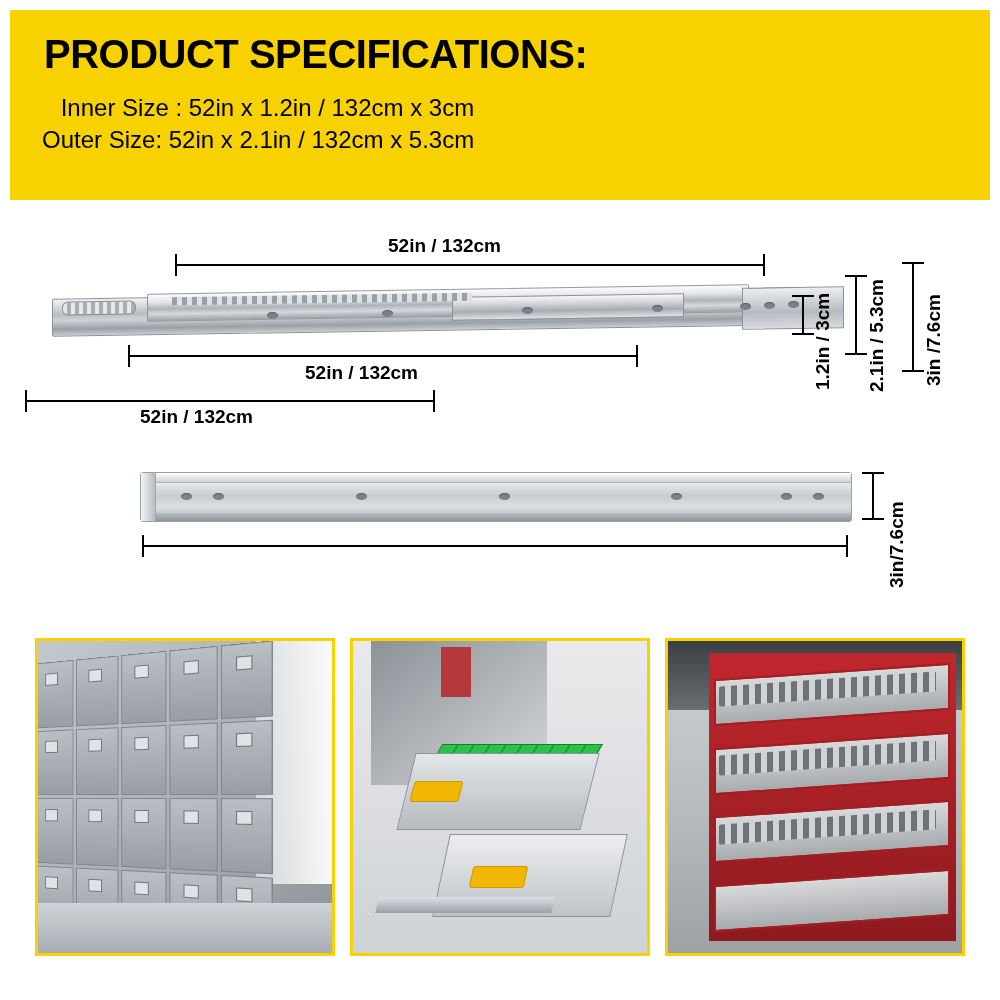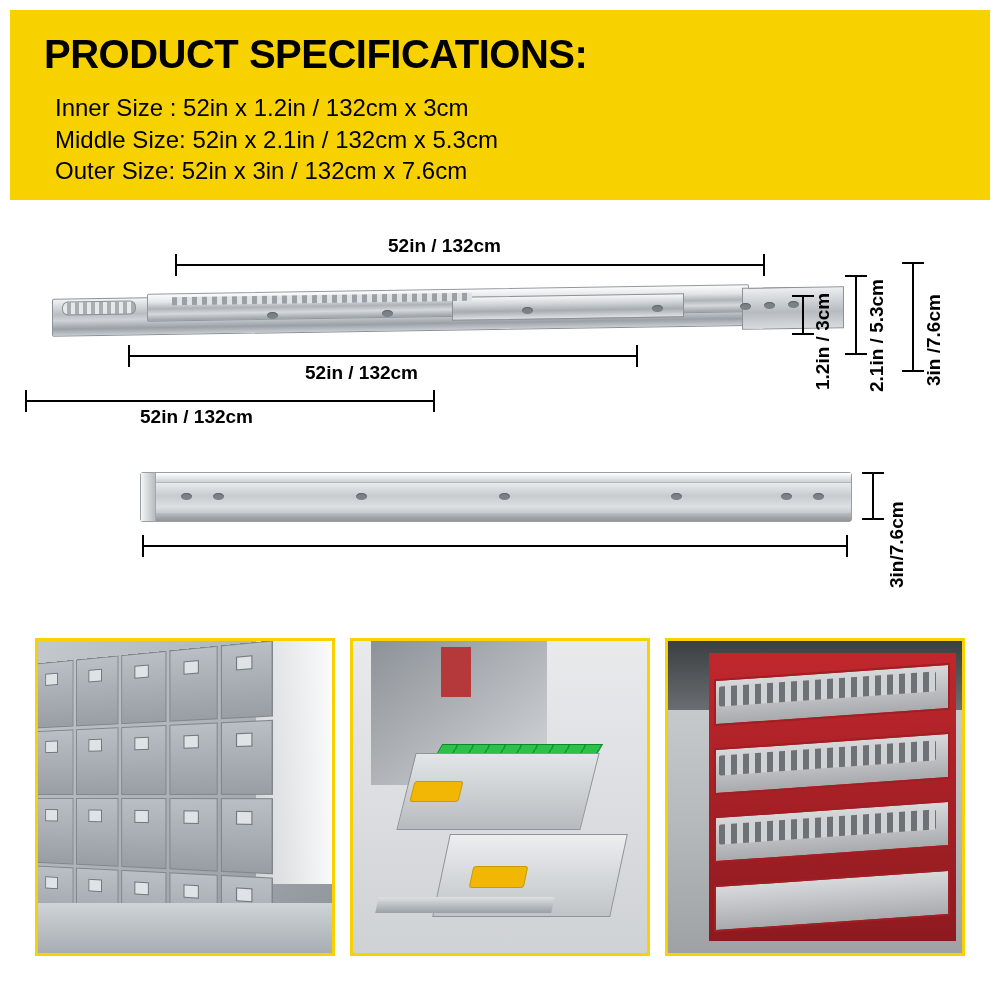--- a/index.html
+++ b/index.html
@@ -38,24 +38,25 @@
     top: 24px;
     font-size: 40px;
     font-weight: bold;
     letter-spacing: -0.5px;
     line-height: 1;
     white-space: nowrap;
     margin-left: 6px;
   }
   .spec-lines {
     position: absolute;
-    left: 45px;
+    left: 32px;
     top: 82px;
     font-size: 24px;
     line-height: 1.32;
+    text-align: right;
   }
   .spec-line { white-space: nowrap; }
 
   .brand {
     position: absolute;
     right: 30px;
     top: 22px;
     font-size: 58px;
     font-weight: bold;
     letter-spacing: 0px;
@@ -342,22 +343,21 @@
 </head>
 <body>
 
 <div id="page">
 
   <div class="header">
     <div class="header-title">PRODUCT SPECIFICATIONS:</div>
 
     <div class="spec-lines">
       <div class="spec-line">Inner Size : 52in x 1.2in / 132cm x 3cm</div>
-      <div class="spec-line">Middle Size: 52in x 2.1in / 132cm x 5.3cm</div>
-      <div class="spec-line">Outer Size: 52in x 3in / 132cm x 7.6cm</div>
+      <div class="spec-line">Outer Size: 52in x 2.1in / 132cm x 5.3cm</div>
     </div>
 
   </div>
 
   <div class="diagram">
 
     <div class="dline" style="left:175px; top:64px; width:590px;"></div>
     <div class="dtick" style="left:175px; top:54px; height:22px;"></div>
     <div class="dtick" style="left:763px; top:54px; height:22px;"></div>
     <div class="dim-label" style="left:388px; top:35px;">52in / 132cm</div>

